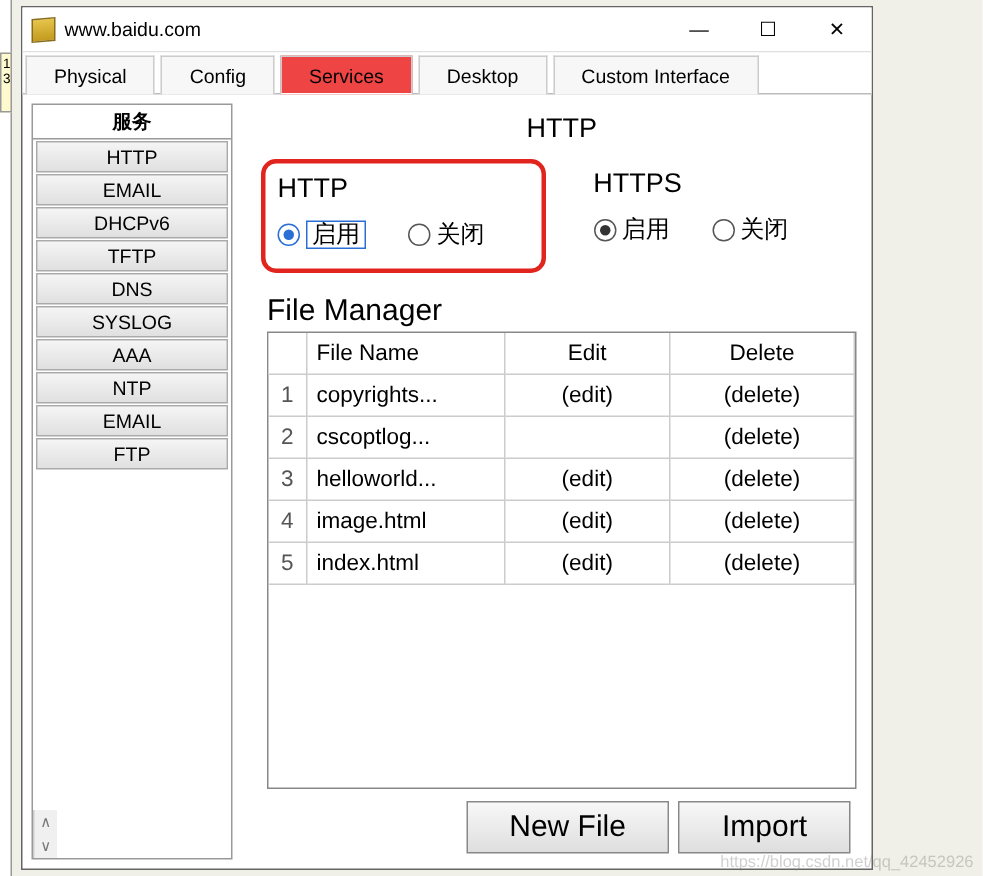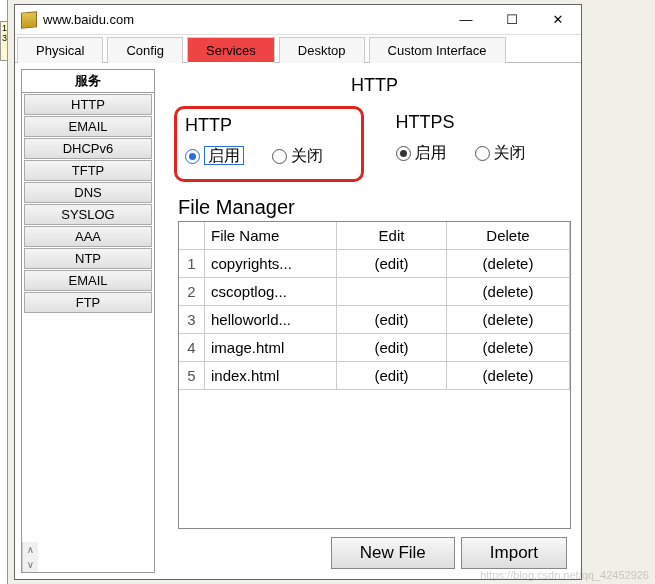--- a/index.html
+++ b/index.html
@@ -14,21 +14,21 @@
     position: relative;
   }
   .bg-clutter {
     position: absolute;
     top: 0; left: 0;
     width: 8px; height: 100%;
     background: #fff;
     border-right: 1px solid #999;
   }
   .bg-clutter-l {
-    position:absolute; left:0; top:21px; width:8px; height:40px;
+    position:absolute; left:0; top:35px; width:8px; height:40px;
     background:#fffacd; border:1px solid #999; font-size:9px; padding:1px;
   }
   .window {
     position: relative;
     margin-left: 10px;
     width: 568px;
     height: 576px;
     background: #fff;
     border: 1px solid #646464;
     display: flex;
@@ -176,21 +176,21 @@
   .btnrow {
     display:flex;
     justify-content:flex-end;
     gap:6px;
     padding:2px 8px 4px 0;
   }
   .btn {
     border:1px solid #888;
     background:linear-gradient(#f8f8f8,#dedede);
     padding:5px 28px;
-    font-size:17px;
+    font-size:20px;
     cursor:pointer;
   }
   .watermark {
     position:absolute;
     bottom:3px; right:6px;
     font-size:11px;
     color:rgba(120,120,120,.35);
     pointer-events:none;
   }
   .side-scroll {

